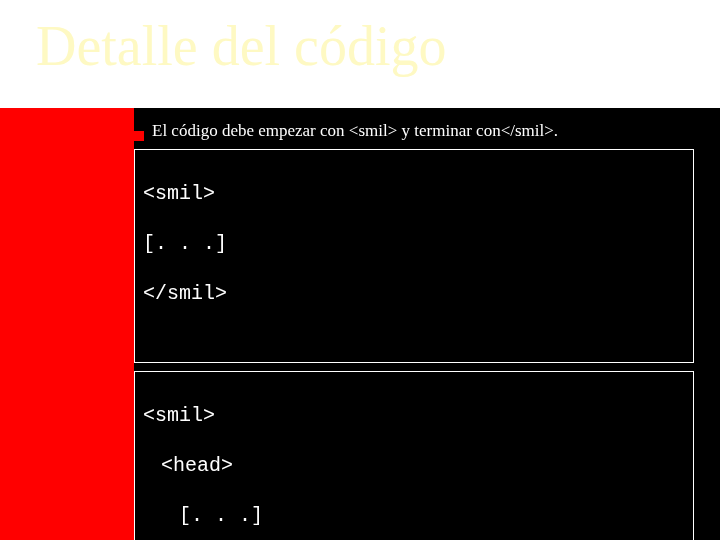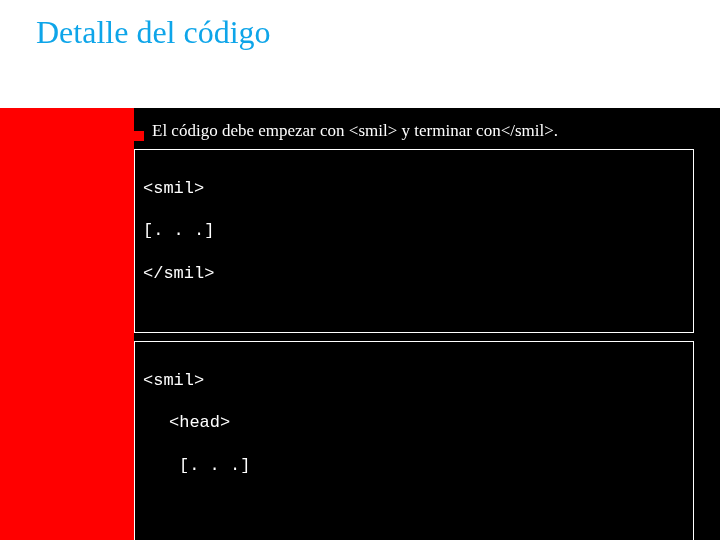--- a/index.html
+++ b/index.html
@@ -18,22 +18,22 @@
     top: 0;
     width: 134px;
     height: 540px;
     background: #ff0000;
     z-index: 0;
   }
   .title {
     position: absolute;
     top: 14px;
     left: 36px;
-    font-size: 32px;
-    color: #0ea5e9;
+    font-size: 56px;
+    color: #fef9c3;
     font-weight: normal;
     z-index: 2;
   }
   .title-bg {
     position: absolute;
     top: 0;
     left: 0;
     width: 720px;
     height: 108px;
     background: #fff;
@@ -59,25 +59,25 @@
     background: #ff0000;
     margin-top: 5px;
     margin-right: 8px;
     flex-shrink: 0;
   }
   .codebox {
     border: 1px solid #fff;
     padding: 6px 8px 6px 8px;
     margin: 6px 0 8px 0;
     font-family: "Courier New", Courier, monospace;
-    font-size: 17px;
+    font-size: 20px;
     line-height: 1.25;
     white-space: pre;
   }
-  .codebox .indent { margin-left: 26px; }
+  .codebox .indent { margin-left: 18px; }
   .codebox .indent2 { margin-left: 36px; }
 </style>
 </head>
 <body>
 
 <div class="title-bg"></div>
 <div class="red-stripe"></div>
 
 <h1 class="title">Detalle del código</h1>
 

